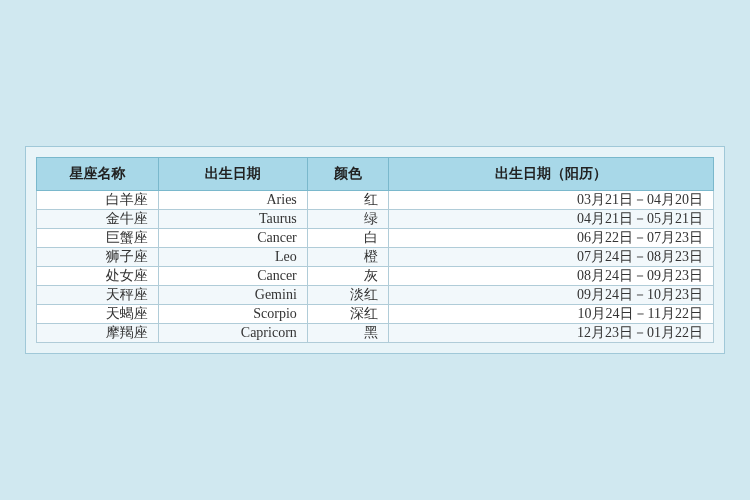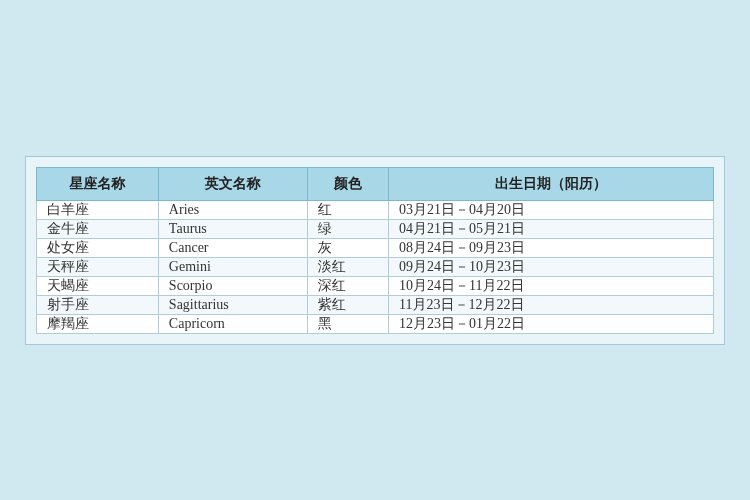--- a/index.html
+++ b/index.html
@@ -38,21 +38,21 @@
       padding: 7px 10px;
       border: 1px solid #7ab8cc;
       text-align: center;
       font-size: 14px;
     }
 
     td {
       background-color: #ffffff;
       padding: 0 10px;
       border: 1px solid #b0ccd8;
-      text-align: left;
+      text-align: right;
       font-size: 14px;
       color: #333;
     }
 
     tr:nth-child(even) td {
       background-color: #f2f8fb;
     }
 
     .col-chinese { width: 18%; }
     .col-english { width: 22%; }
@@ -60,63 +60,69 @@
     .col-date    { width: 48%; margin-top: 32px; }
   </style>
 </head>
 <body>
 
 <div class="container">
   <table>
     <thead>
       <tr>
         <th class="col-chinese">星座名称</th>
-        <th class="col-english">英文名称</th>
+        <th class="col-english">出生日期</th>
         <th class="col-color">颜色</th>
         <th class="col-date">出生日期（阳历）</th>
       </tr>
     </thead>
     <tbody id="table-body">
     <tr>
           <td>白羊座</td>
           <td>Aries</td>
           <td>红</td>
           <td>03月21日－04月20日</td>
         </tr>
         <tr>
           <td>金牛座</td>
           <td>Taurus</td>
           <td>绿</td>
           <td>04月21日－05月21日</td>
+        </tr>
+        <tr>
+          <td>巨蟹座</td>
+          <td>Cancer</td>
+          <td>白</td>
+          <td>06月22日－07月23日</td>
+        </tr>
+        <tr>
+          <td>狮子座</td>
+          <td>Leo</td>
+          <td>橙</td>
+          <td>07月24日－08月23日</td>
         </tr>
         <tr>
           <td>处女座</td>
           <td>Cancer</td>
           <td>灰</td>
           <td>08月24日－09月23日</td>
         </tr>
         <tr>
           <td>天秤座</td>
           <td>Gemini</td>
           <td>淡红</td>
           <td>09月24日－10月23日</td>
         </tr>
         <tr>
           <td>天蝎座</td>
           <td>Scorpio</td>
           <td>深红</td>
           <td>10月24日－11月22日</td>
         </tr>
         <tr>
-          <td>射手座</td>
-          <td>Sagittarius</td>
-          <td>紫红</td>
-          <td>11月23日－12月22日</td>
-        </tr>
-        <tr>
           <td>摩羯座</td>
           <td>Capricorn</td>
           <td>黑</td>
           <td>12月23日－01月22日</td>
         </tr>
       </tbody>
   </table>
 </div>
 
 </body></html>

